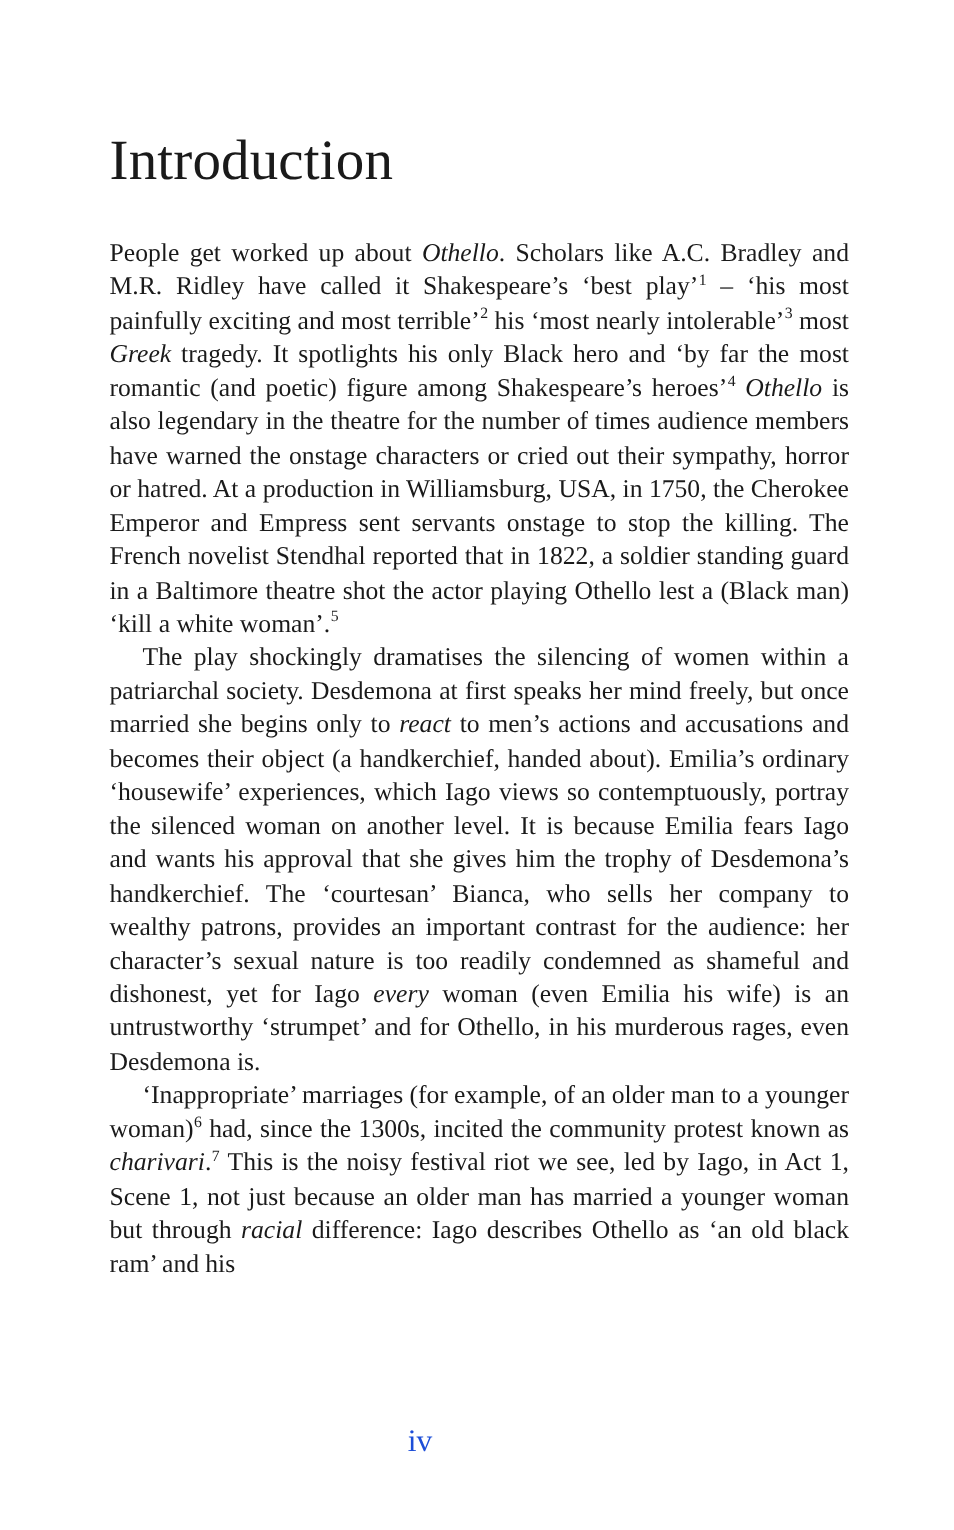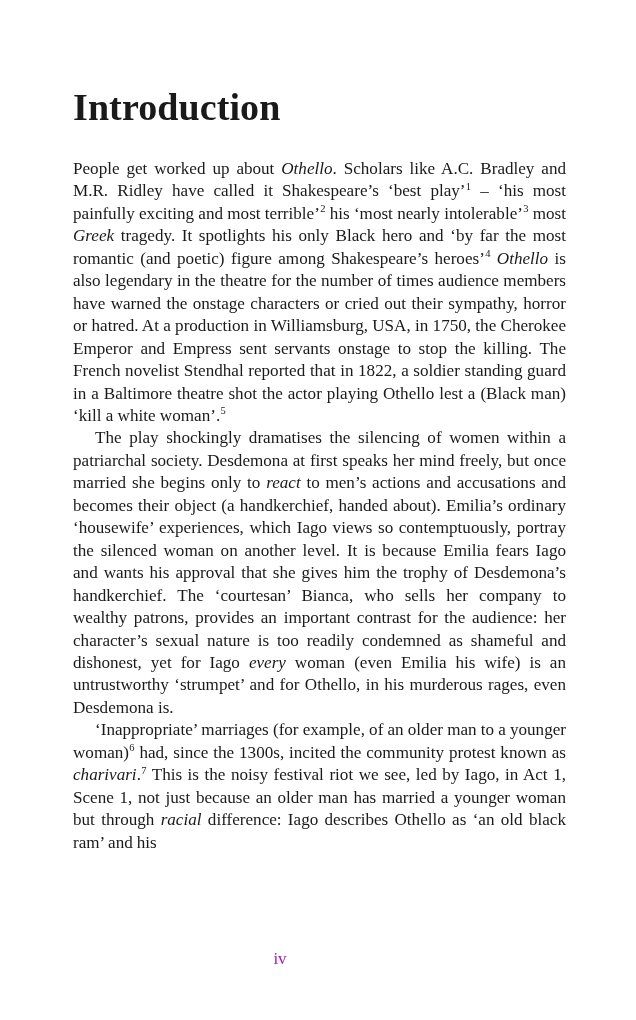--- a/index.html
+++ b/index.html
@@ -28,21 +28,21 @@
   .content {
     position: absolute;
     left: 73px;
     top: 0;
     width: 493px;
   }
 
   h1.page-title {
     font-family: "Liberation Serif", "DejaVu Serif", serif;
     font-size: 38px;
-    font-weight: 700;
+    font-weight: 400;
     line-height: 1.0;
     letter-spacing: 0.1px;
     margin: 0;
     padding: 0;
     position: absolute;
     top: 88px;
     left: 0;
   }
 
   .body-text {
@@ -91,23 +91,23 @@
     font-variant-numeric: oldstyle-nums;
     font-feature-settings: "onum" 1;
   }
 
   .folio {
     position: absolute;
     top: 950px;
     left: 0;
     width: 560px;
     text-align: center;
-    font-size: 17px;
+    font-size: 21px;
     line-height: 1;
-    color: #a21caf;
+    color: #1d4ed8;
     font-family: "Liberation Serif", "DejaVu Serif", serif;
   }
 </style>
 </head>
 <body>
 
 <div class="page">
 
   <div class="content">
 

